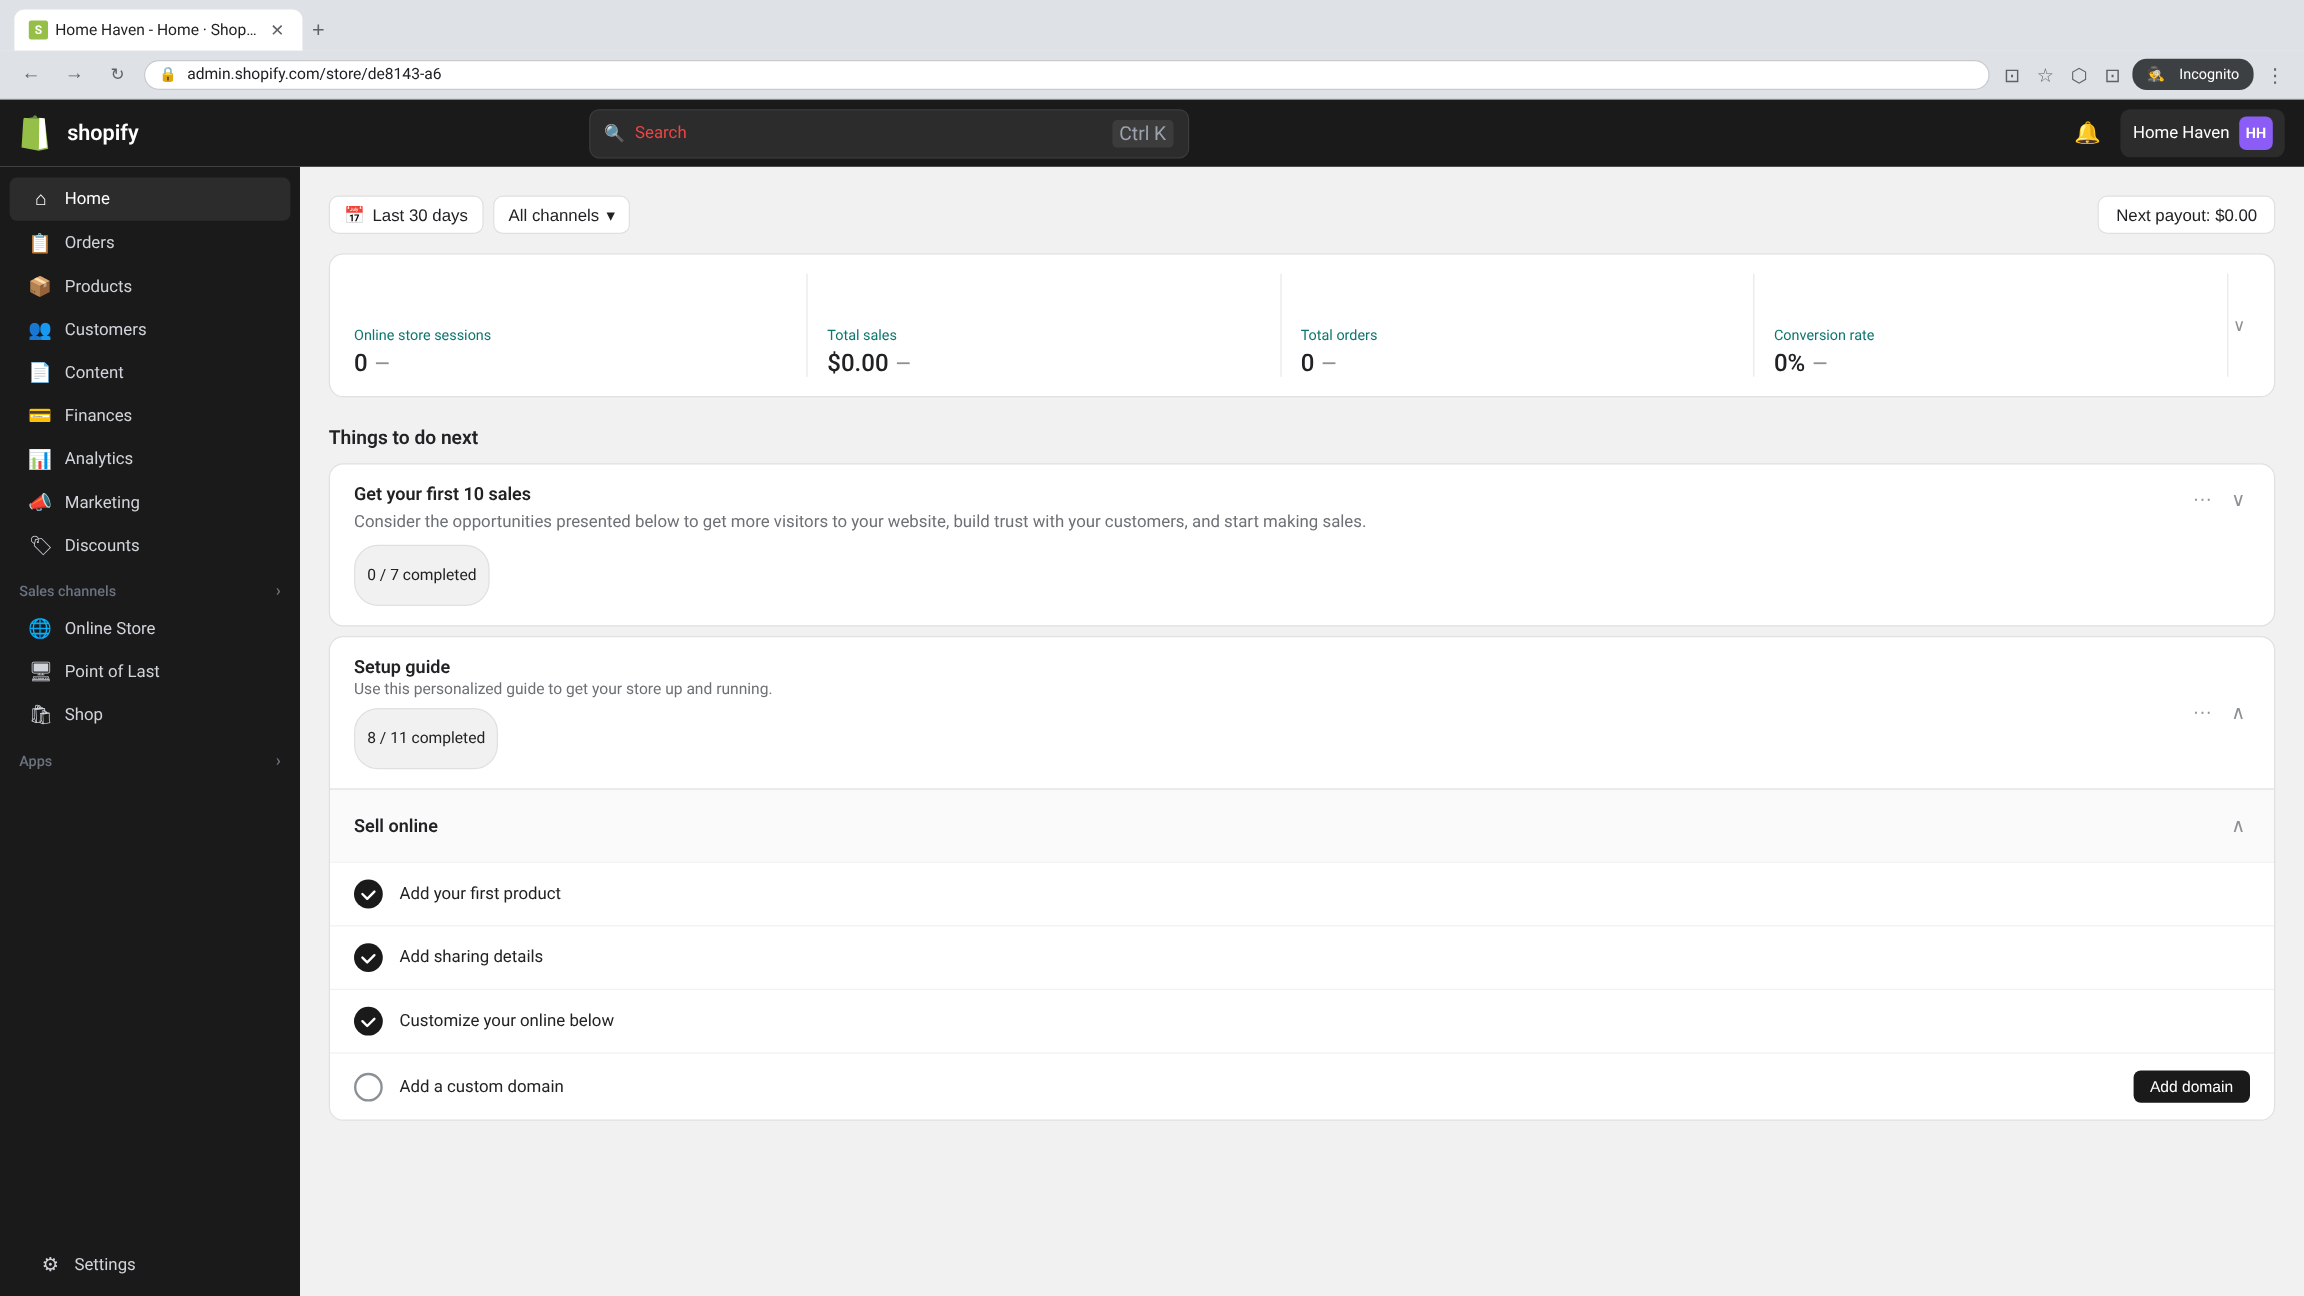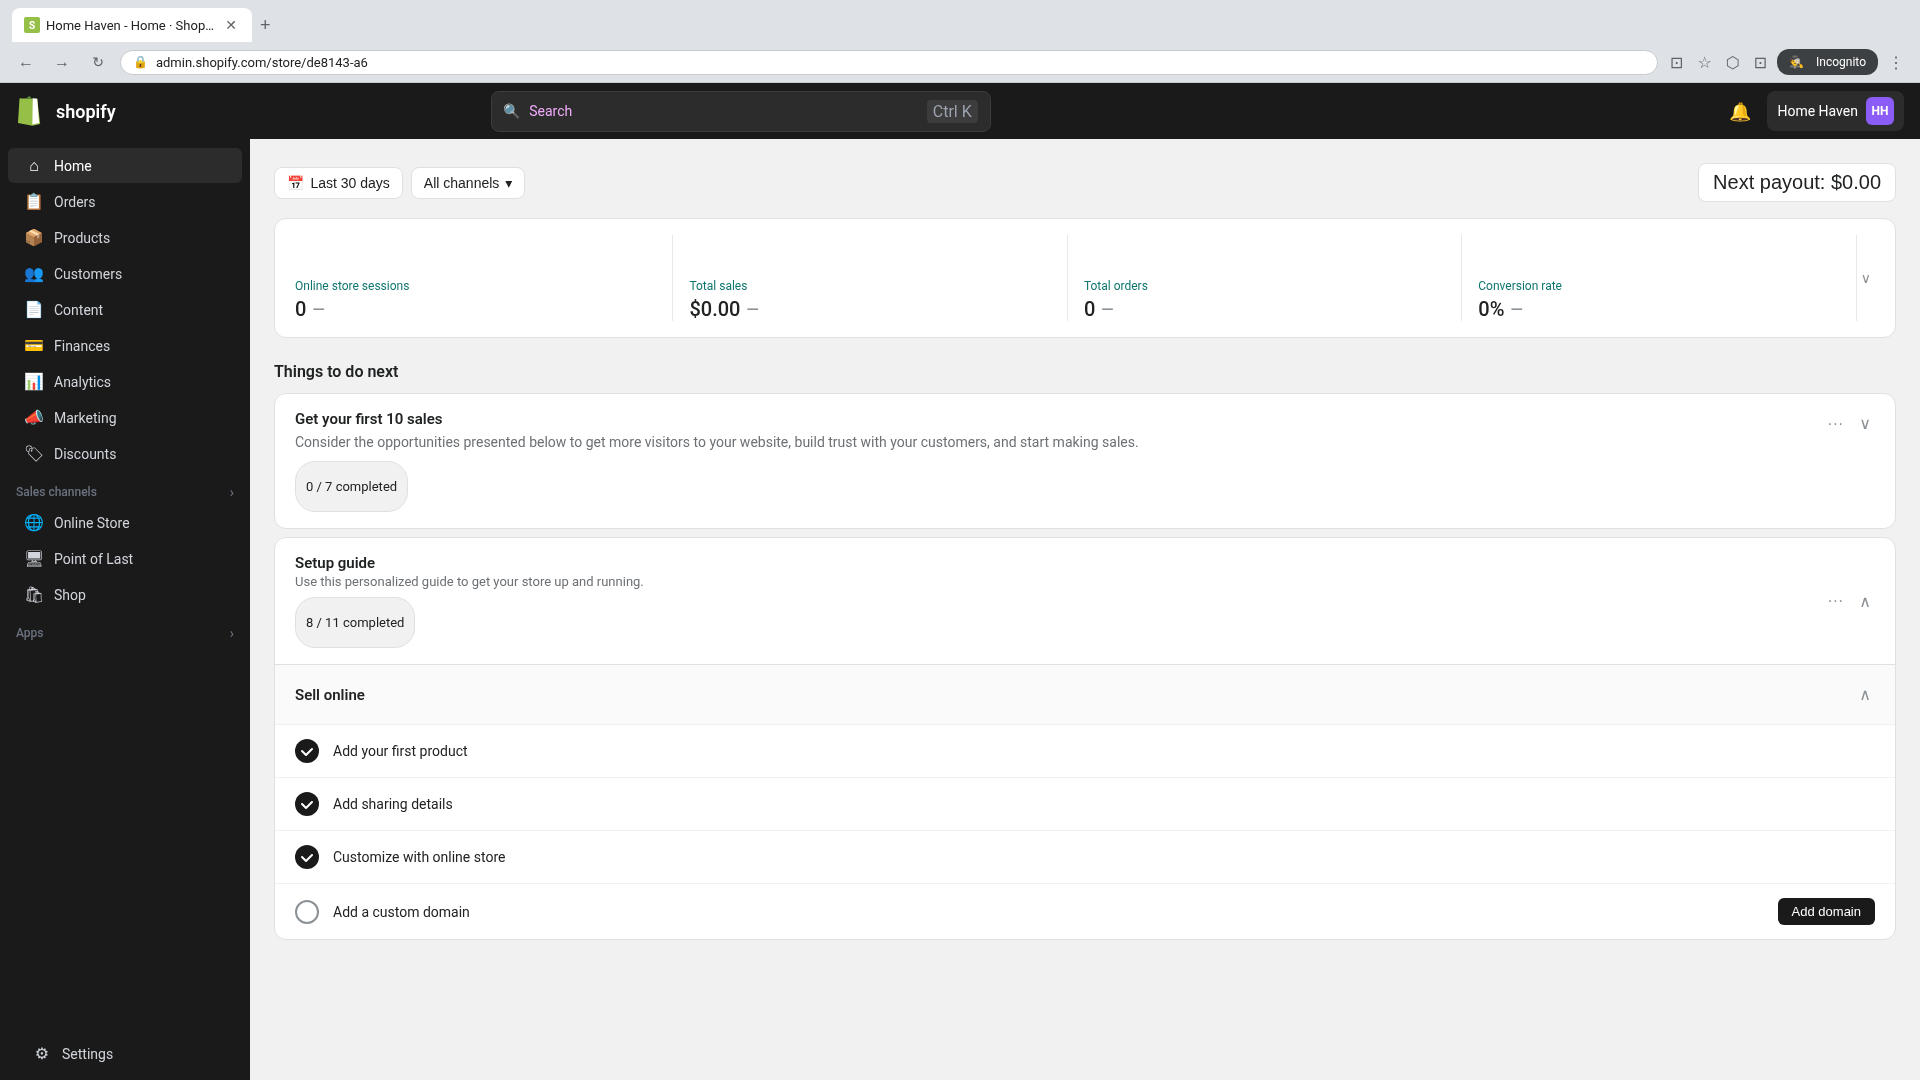--- a/index.html
+++ b/index.html
@@ -26,21 +26,21 @@
 
     
     .app-wrapper { display: flex; flex-direction: column; height: calc(100vh - 78px); }
 
     
     .top-nav { background: #1a1a1a; display: flex; align-items: center; padding: 0 16px; height: 56px; gap: 16px; flex-shrink: 0; }
     .shopify-logo { display: flex; align-items: center; gap: 8px; color: white; font-size: 18px; font-weight: 600; }
     .shopify-logo svg { width: 32px; height: 32px; }
     .search-bar { flex: 1; max-width: 500px; margin: 0 auto; display: flex; align-items: center; background: #2c2c2c; border-radius: 8px; padding: 8px 12px; gap: 8px; cursor: text; border: 1px solid #3c3c3c; }
     .search-bar-icon { color: #9ca3af; font-size: 14px; }
-    .search-bar-text { color: #f0abfc; flex: 1; font-size: 14px; }
+    .search-bar-text { color: #ef4444; flex: 1; font-size: 14px; }
     .search-bar-shortcut { background: #3c3c3c; color: #9ca3af; padding: 2px 6px; border-radius: 4px; font-size: 16px; }
     .top-nav-right { display: flex; align-items: center; gap: 12px; margin-left: auto; }
     .bell-btn { color: #9ca3af; font-size: 18px; cursor: pointer; padding: 4px; }
     .store-btn { display: flex; align-items: center; gap: 8px; background: #2c2c2c; border-radius: 8px; padding: 6px 10px; cursor: pointer; color: white; }
     .store-avatar { width: 28px; height: 28px; background: #8b5cf6; border-radius: 6px; display: flex; align-items: center; justify-content: center; color: #ffffff; font-size: 12px; font-weight: 700; }
 
     
     .main-layout { display: flex; flex: 1; overflow: hidden; }
 
     
@@ -51,21 +51,21 @@
     .sidebar-section-label { font-size: 12px; font-weight: 500; color: #6b7280; padding: 12px 16px 4px; display: flex; align-items: center; justify-content: space-between; }
     .sidebar-section-label .expand-icon { font-size: 14px; }
 
     
     .content-area { flex: 1; overflow-y: auto; background: #f1f1f1; padding: 24px; }
 
     
     .filter-bar { display: flex; align-items: center; justify-content: space-between; margin-bottom: 16px; }
     .filter-left { display: flex; align-items: center; gap: 8px; }
     .filter-btn { display: flex; align-items: center; gap: 6px; background: white; border: 1px solid #e0e0e0; border-radius: 8px; padding: 7px 12px; cursor: pointer; font-size: 14px; color: #202223; }
-    .next-payout-btn { background: white; border: 1px solid #e0e0e0; border-radius: 8px; padding: 7px 14px; font-size: 20px; color: #202223; cursor: pointer; }
+    .next-payout-btn { background: white; border: 1px solid #e0e0e0; border-radius: 8px; padding: 7px 14px; font-size: 14px; color: #202223; cursor: pointer; }
 
     
     .stats-card { background: white; border: 1px solid #e0e0e0; border-radius: 12px; padding: 16px 20px; margin-bottom: 24px; display: flex; align-items: center; }
     .stat-item { flex: 1; padding: 0 16px; border-right: 1px solid #e8e8e8; }
     .stat-item:first-child { padding-left: 0; }
     .stat-item:last-child { border-right: none; }
     .stat-label { font-size: 12px; color: #0f766e; margin-bottom: 4px; margin-top: 44px; }
     .stat-value { font-size: 20px; font-weight: 500; color: #202223; display: flex; align-items: center; gap: 6px; }
     .stat-dash { color: #8c9196; font-size: 16px; }
     .stats-expand { color: #8c9196; cursor: pointer; font-size: 14px; padding: 4px; }
@@ -332,21 +332,21 @@
           </div>
           <span class="checklist-item-text">Add sharing details</span>
         </div>
 
         <div class="checklist-item">
           <div class="check-circle completed">
             <svg viewBox="0 0 14 14" fill="none">
               <path d="M2 7l4 4 6-6" stroke="white" stroke-width="2" stroke-linecap="round" stroke-linejoin="round"></path>
             </svg>
           </div>
-          <span class="checklist-item-text">Customize with online store</span>
+          <span class="checklist-item-text">Customize your online below</span>
         </div>
 
         <div class="checklist-item">
           <div class="check-circle-empty">
           </div>
           <span class="checklist-item-text">Add a custom domain</span>
           <div style="margin-left:auto;">
             <button style="background:#1a1a1a;color:white;border:none;border-radius:6px;padding:6px 14px;font-size:13px;cursor:pointer;">Add domain</button>
           </div>
         </div>

